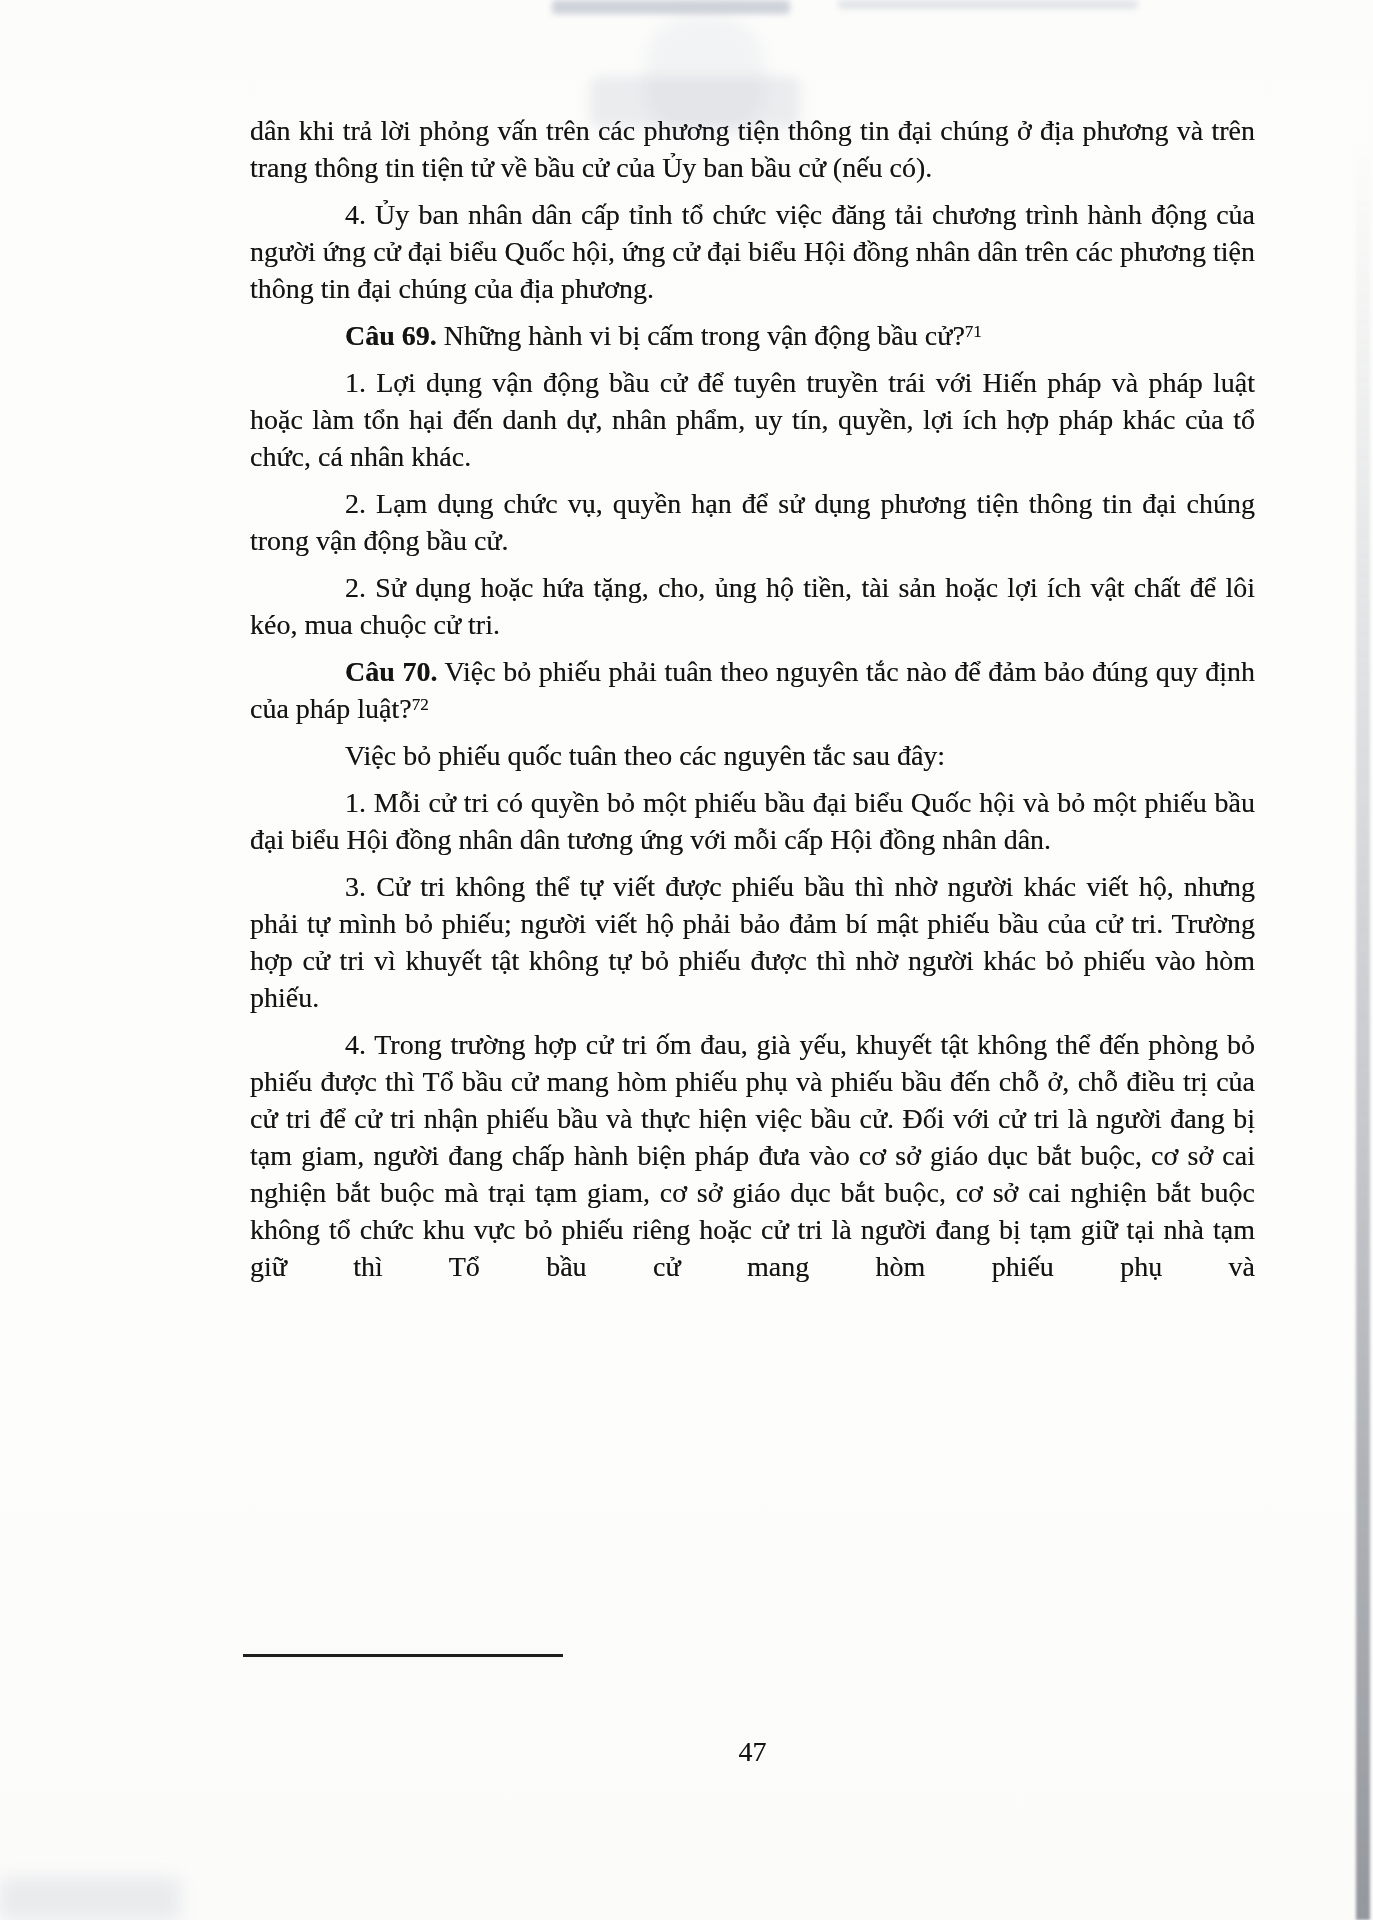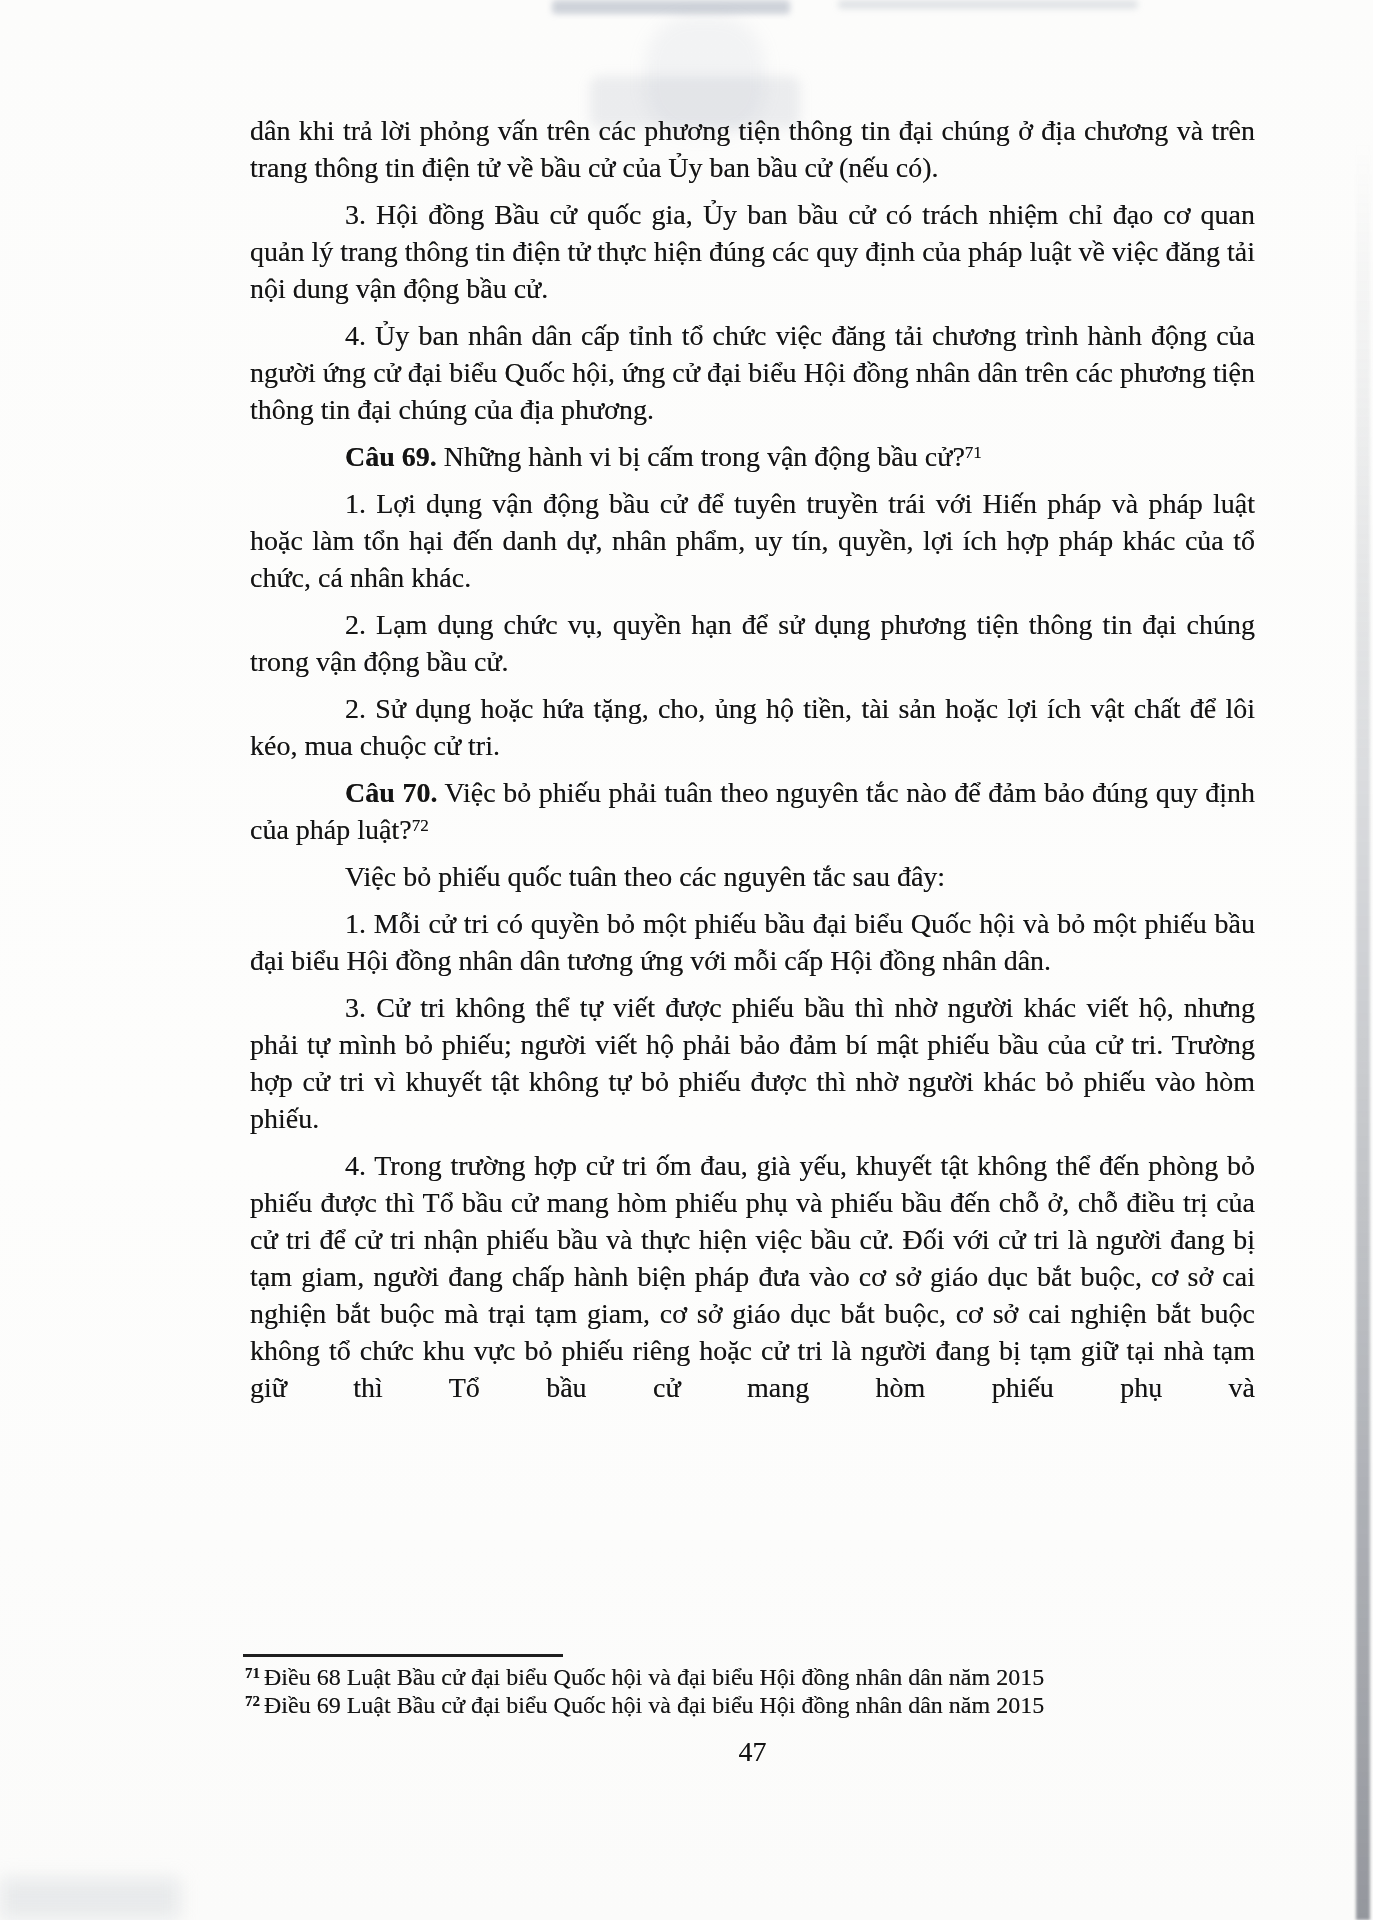--- a/index.html
+++ b/index.html
@@ -58,36 +58,31 @@
 <div class="scan-page">
 
   <div class="smudge smudge-top-1"></div>
   <div class="smudge smudge-top-2"></div>
   <div class="smudge smudge-ghost"></div>
   <div class="smudge smudge-streak"></div>
   <div class="smudge edge-right"></div>
   <div class="smudge smudge-bottom"></div>
 
   <div class="text-column">
-    <p class="no-indent">dân khi trả lời phỏng vấn trên các phương tiện thông tin đại chúng ở địa chương và trên trang thông tin điện tử về bầu cử của Ủy ban bầu cử (nếu có).</p>
-    <p>3. Hội đồng Bầu cử quốc gia, Ủy ban bầu cử có trách nhiệm chỉ đạo cơ quan quản lý trang thông tin điện tử thực hiện đúng các quy định của pháp luật về việc đăng tải nội dung vận động bầu cử.</p>
+    <p class="no-indent">dân khi trả lời phỏng vấn trên các phương tiện thông tin đại chúng ở địa phương và trên trang thông tin tiện tử về bầu cử của Ủy ban bầu cử (nếu có).</p>
     <p>4. Ủy ban nhân dân cấp tỉnh tổ chức việc đăng tải chương trình hành động của người ứng cử đại biểu Quốc hội, ứng cử đại biểu Hội đồng nhân dân trên các phương tiện thông tin đại chúng của địa phương.</p>
     <p class="question"><strong class="q-label">Câu 69.</strong><span> Những hành vi bị cấm trong vận động bầu cử?</span><sup class="ref">71</sup></p>
     <p>1. Lợi dụng vận động bầu cử để tuyên truyền trái với Hiến pháp và pháp luật hoặc làm tổn hại đến danh dự, nhân phẩm, uy tín, quyền, lợi ích hợp pháp khác của tổ chức, cá nhân khác.</p>
     <p>2. Lạm dụng chức vụ, quyền hạn để sử dụng phương tiện thông tin đại chúng trong vận động bầu cử.</p>
     <p>2. Sử dụng hoặc hứa tặng, cho, ủng hộ tiền, tài sản hoặc lợi ích vật chất để lôi kéo, mua chuộc cử tri.</p>
     <p class="question"><strong class="q-label">Câu 70.</strong><span> Việc bỏ phiếu phải tuân theo nguyên tắc nào để đảm bảo đúng quy định của pháp luật?</span><sup class="ref">72</sup></p>
     <p>Việc bỏ phiếu quốc tuân theo các nguyên tắc sau đây:</p>
     <p>1. Mỗi cử tri có quyền bỏ một phiếu bầu đại biểu Quốc hội và bỏ một phiếu bầu đại biểu Hội đồng nhân dân tương ứng với mỗi cấp Hội đồng nhân dân.</p>
     <p>3. Cử tri không thể tự viết được phiếu bầu thì nhờ người khác viết hộ, nhưng phải tự mình bỏ phiếu; người viết hộ phải bảo đảm bí mật phiếu bầu của cử tri. Trường hợp cử tri vì khuyết tật không tự bỏ phiếu được thì nhờ người khác bỏ phiếu vào hòm phiếu.</p>
     <p class="continues">4. Trong trường hợp cử tri ốm đau, già yếu, khuyết tật không thể đến phòng bỏ phiếu được thì Tổ bầu cử mang hòm phiếu phụ và phiếu bầu đến chỗ ở, chỗ điều trị của cử tri để cử tri nhận phiếu bầu và thực hiện việc bầu cử. Đối với cử tri là người đang bị tạm giam, người đang chấp hành biện pháp đưa vào cơ sở giáo dục bắt buộc, cơ sở cai nghiện bắt buộc mà trại tạm giam, cơ sở giáo dục bắt buộc, cơ sở cai nghiện bắt buộc không tổ chức khu vực bỏ phiếu riêng hoặc cử tri là người đang bị tạm giữ tại nhà tạm giữ thì Tổ bầu cử mang hòm phiếu phụ và</p>
   </div>
 
   <div class="footnote-sep"></div>
 
-  <div class="footnotes">
-    <p class="fn"><sup class="fn-marker">71</sup><span>Điều 68 Luật Bầu cử đại biểu Quốc hội và đại biểu Hội đồng nhân dân năm 2015</span></p>
-    <p class="fn"><sup class="fn-marker">72</sup><span>Điều 69 Luật Bầu cử đại biểu Quốc hội và đại biểu Hội đồng nhân dân năm 2015</span></p>
-  </div>
 
   <div class="page-number">47</div>
 
 </div>
 
 </body></html>

